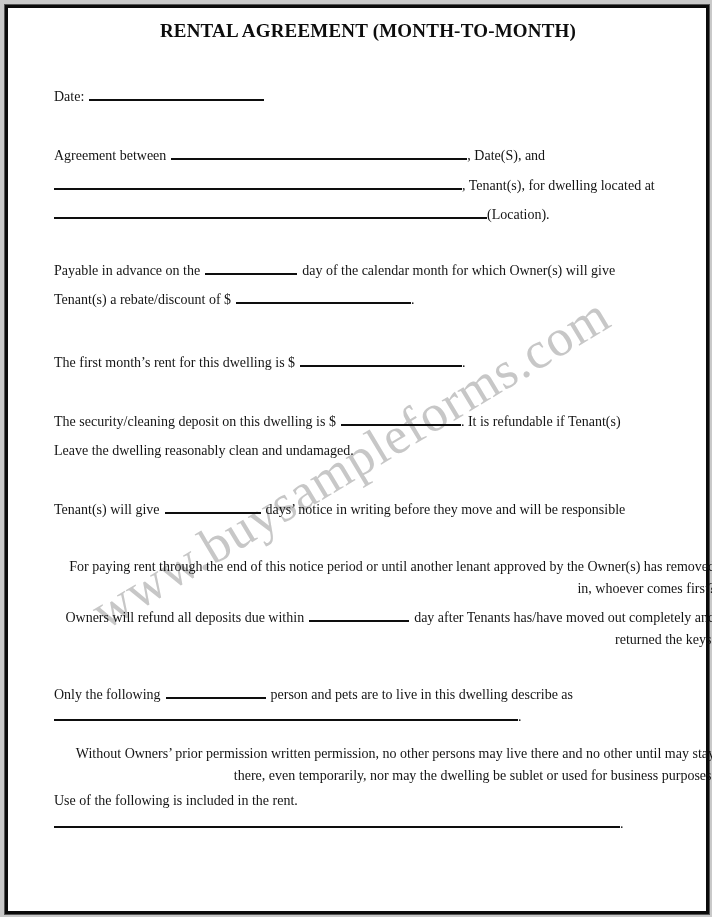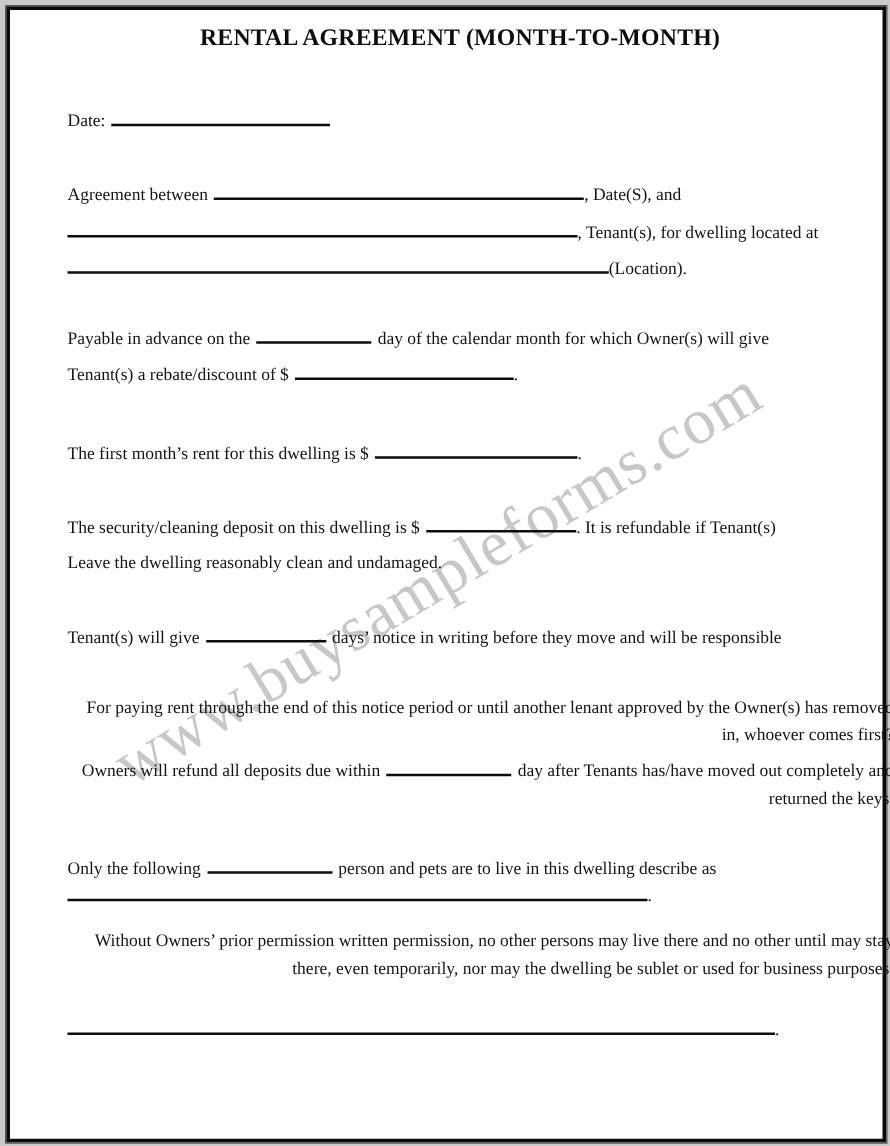--- a/index.html
+++ b/index.html
@@ -123,19 +123,20 @@
     <p class="line" style="top:677px">
       <span>Only the following</span><span class="blank sp" style="width:100px"></span><span class="sp">person and pets are to live in this dwelling describe as</span>
     </p>
 
     <p class="line" style="top:699px">
       <span class="blank" style="width:464px"></span><span>.</span>
     </p>
 
     <p class="para" style="top:735px">Without Owners’ prior permission written permission, no other persons may live there and no other until may stay there, even temporarily, nor may the dwelling be sublet or used for business purposes.</p>
 
+    <p class="line" style="top:783px">Use of the following is included in the rent.</p>
 
     <p class="line" style="top:806px">
       <span class="blank" style="width:566px"></span><span>.</span>
     </p>
 
   </div>
 </div>
 
 </body></html>

